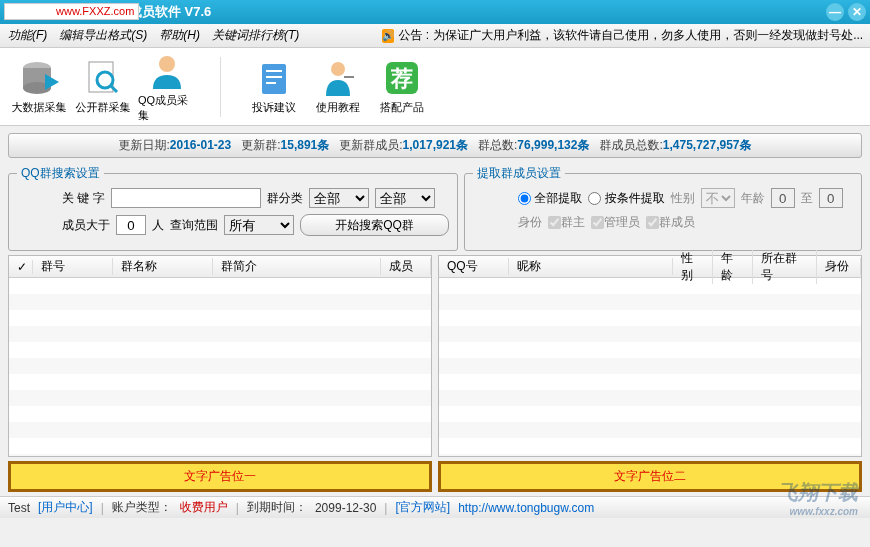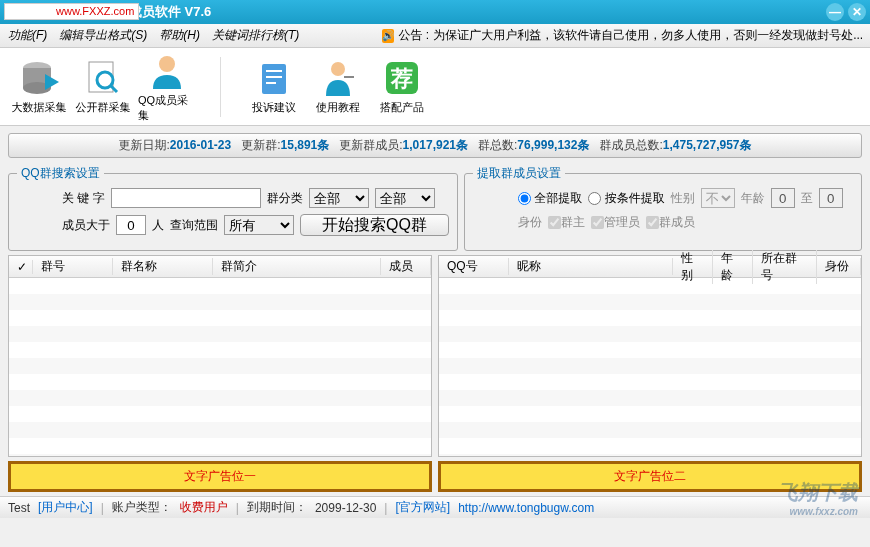--- a/index.html
+++ b/index.html
@@ -23,21 +23,21 @@
 .stats-bar span.num { color: #0066aa; font-weight: bold; }
 .panels { display: flex; gap: 6px; padding: 0 8px; }
 fieldset { border: 1px solid #aaa; border-radius: 3px; padding: 6px 8px 8px 8px; }
 legend { padding: 0 4px; color: #0066aa; font-size: 12px; }
 .left-panel { width: 450px; }
 .right-panel { flex: 1; }
 .form-row { display: flex; align-items: center; gap: 6px; margin-bottom: 6px; margin-left: 45px; }
 .form-row label { white-space: nowrap; }
 input[type=text] { border: 1px solid #999; height: 20px; padding: 0 4px; }
 select { border: 1px solid #999; height: 20px; }
-button.btn { border: 1px solid #999; background: linear-gradient(#fdfdfd,#e6e6e6); height: 22px; padding: 0 6px; border-radius: 4px; cursor: pointer; font-size: 16px; }
+button.btn { border: 1px solid #999; background: linear-gradient(#fdfdfd,#e6e6e6); height: 22px; padding: 0 6px; border-radius: 9px; cursor: pointer; font-size: 12px; }
 .table-wrap { border: 1px solid #bbb; background: #fff; height: 202px; margin: 4px 8px 0 8px; }
 .table-hd { display: flex; background: linear-gradient(#fdfdfd,#ececec); border-bottom: 1px solid #ccc; height: 22px; align-items: center; }
 .table-hd .col { padding: 0 8px; border-right: 1px solid #ddd; font-size: 12px; }
 .table-body { height: 178px; background: repeating-linear-gradient(#fff,#fff 16px,#f7f7f7 16px,#f7f7f7 32px); }
 .two-tables { display: flex; gap: 6px; padding: 0 8px; }
 .two-tables .table-wrap { margin: 4px 0 0 0; flex: 1; }
 .ad-row { display: flex; gap: 6px; padding: 4px 8px; }
 .ad { flex: 1; border: 3px solid #a16207; background: #fde047; text-align: center; padding: 4px; color: #d00; }
 .status-bar { background: linear-gradient(#fdfdfd,#e6e6e6); border-top: 1px solid #ccc; height: 22px; display: flex; align-items: center; padding: 0 8px; gap: 8px; font-size: 12px; color: #333; }
 .status-bar a { color: #06c; text-decoration: none; }

